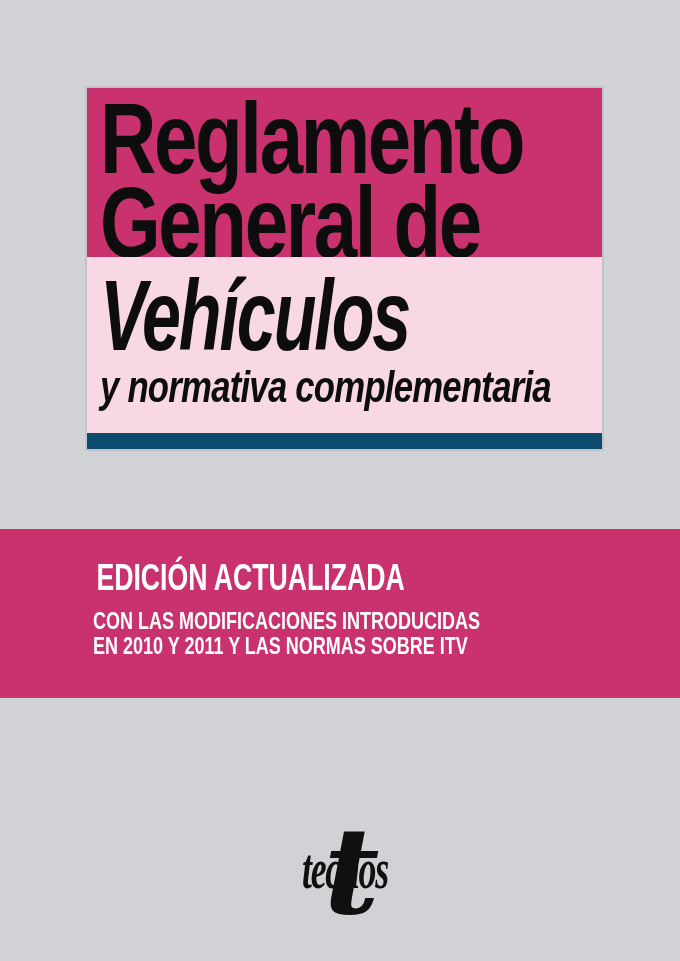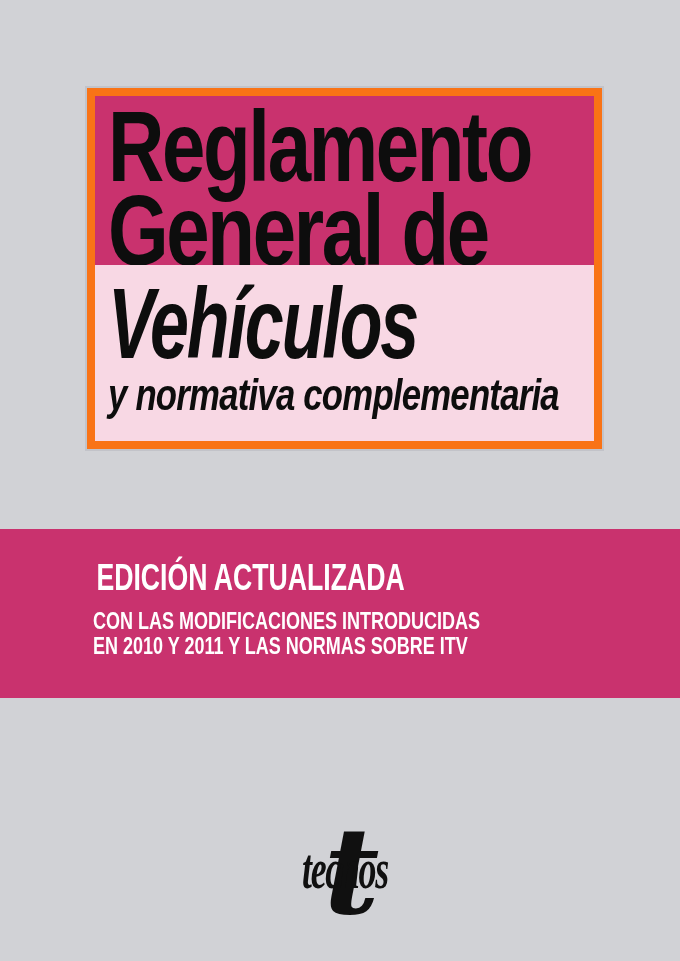--- a/index.html
+++ b/index.html
@@ -9,23 +9,23 @@
     font-family:"Liberation Sans", sans-serif;
     position:relative;
     overflow:hidden;
   }
   .cover{position:absolute;inset:0;}
 
   
   .title-box{
     position:absolute;left:85px;top:86px;width:519px;height:365px;
     box-sizing:border-box;
-    background:#f97316;
+    background:#0c4a6e;
     border:2px solid #c2c3c9;
-    padding:8px;
+    padding:0;
   }
   .title-top{
     height:169px;background:#c9326e;position:relative;overflow:visible;
   }
   .title-bottom{
     height:176px;background:#f8d8e4;position:relative;overflow:visible;font-style:italic;
   }
   .t-line{
     position:absolute;left:13px;
     font-weight:bold;color:#0d0d0d;

